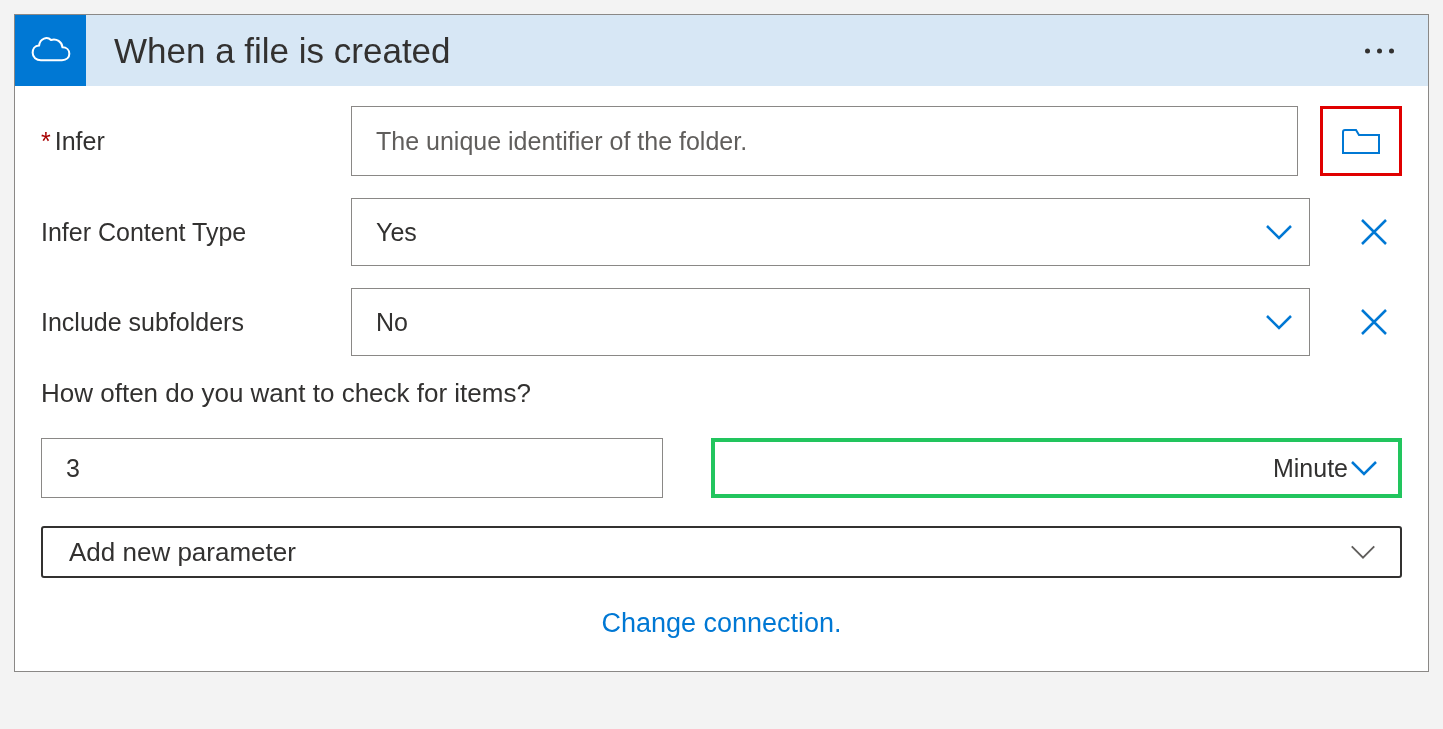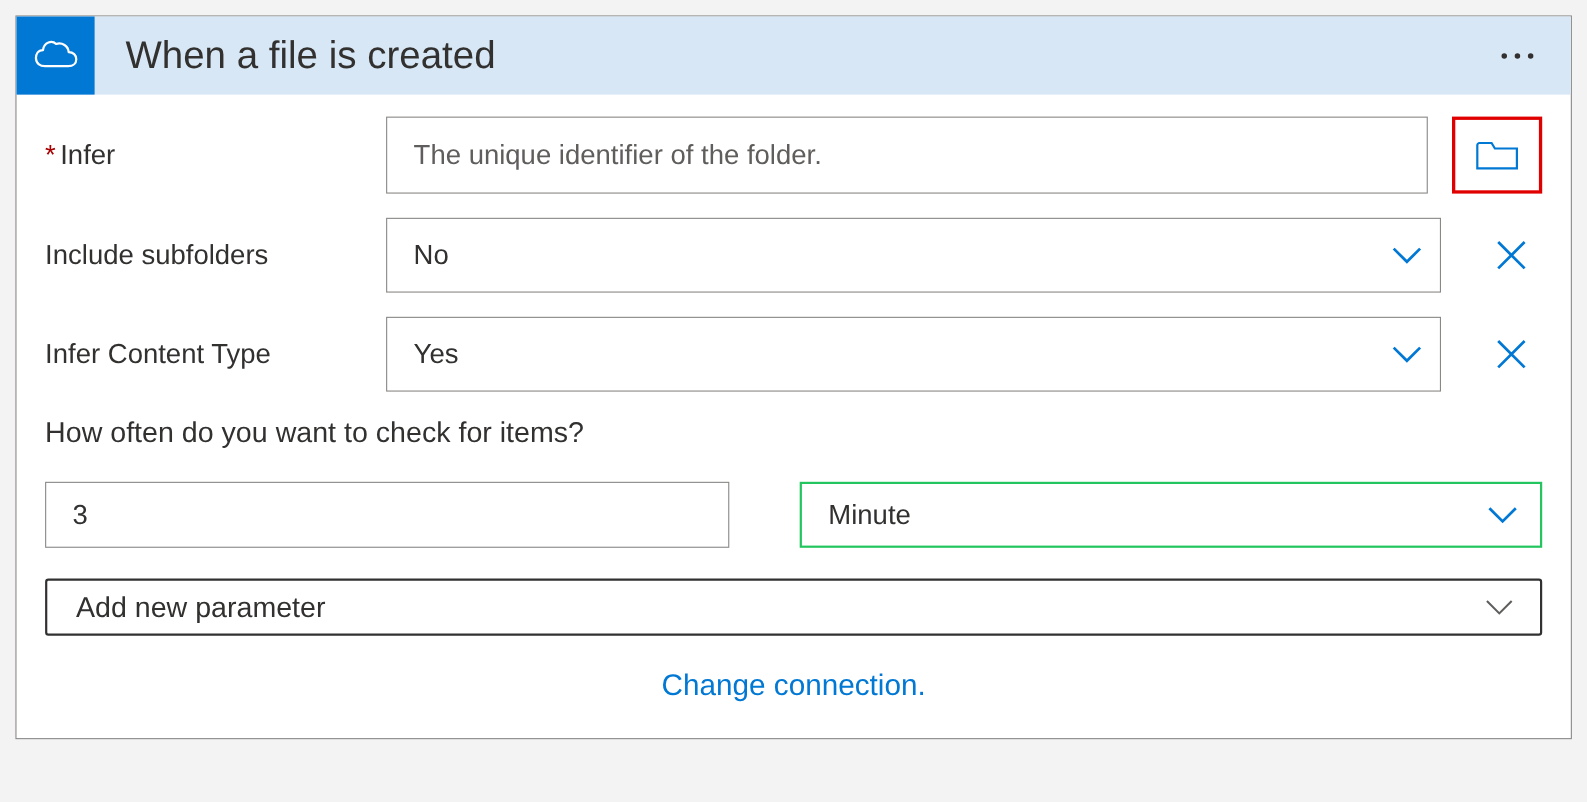--- a/index.html
+++ b/index.html
@@ -151,28 +151,27 @@
       height: 60px;
       border: 1px solid #8a8886;
       padding: 0 24px;
       font-size: 25px;
       font-family: inherit;
       color: #323130;
     }
     .unit-select {
       flex: 1;
       height: 60px;
-      border: 2px solid #22c55e;
-      display: flex;
-      align-items: center;
-      justify-content: space-between;
+      border: 4px solid #22c55e;
+      display: flex;
+      align-items: center;
+      justify-content: flex-end;
       padding: 0 18px 0 24px;
       cursor: pointer;
       background: #fff;
-      margin-left: 16px;
     }
     .add-param {
       width: 100%;
       height: 52px;
       border: 2px solid #323130;
       border-radius: 3px;
       display: flex;
       align-items: center;
       justify-content: space-between;
       padding: 0 22px 0 26px;
@@ -216,20 +215,37 @@
     <div class="form-row">
       <div class="label-col">
         <span class="required-star">*</span>
         <span>Infer</span>
       </div>
       <div class="input-wrap">
         <input type="text" class="text-input" placeholder="The unique identifier of the folder." style="">
         <div class="folder-btn">
           <svg width="40" height="32" viewBox="0 0 40 32" fill="none" stroke="#0078d4" stroke-width="2">
             <path d="M2 7 L2 28 L38 28 L38 10 L18 10 L15 5 L4 5 C3 5 2 6 2 7 Z"></path>
+          </svg>
+        </div>
+      </div>
+    </div>
+
+    <div class="form-row">
+      <div class="label-col">Infer Content Type</div>
+      <div class="input-wrap">
+        <div class="select-box">
+          <span class="select-value">Yes</span>
+          <svg class="chevron-blue" viewBox="0 0 32 32" fill="none" stroke="#0078d4" stroke-width="2.5">
+            <path d="M4 10 L16 22 L28 10"></path>
+          </svg>
+        </div>
+        <div class="remove-btn">
+          <svg width="30" height="30" viewBox="0 0 30 30" fill="none" stroke="#0078d4" stroke-width="2.5">
+            <path d="M3 3 L27 27 M27 3 L3 27"></path>
           </svg>
         </div>
       </div>
     </div>
 
     <div class="form-row">
       <div class="label-col">Include subfolders</div>
       <div class="input-wrap">
         <div class="select-box">
           <span class="select-value">No</span>
@@ -238,37 +254,20 @@
           </svg>
         </div>
         <div class="remove-btn">
           <svg width="30" height="30" viewBox="0 0 30 30" fill="none" stroke="#0078d4" stroke-width="2.5">
             <path d="M3 3 L27 27 M27 3 L3 27"></path>
           </svg>
         </div>
       </div>
     </div>
 
-    <div class="form-row">
-      <div class="label-col">Infer Content Type</div>
-      <div class="input-wrap">
-        <div class="select-box">
-          <span class="select-value">Yes</span>
-          <svg class="chevron-blue" viewBox="0 0 32 32" fill="none" stroke="#0078d4" stroke-width="2.5">
-            <path d="M4 10 L16 22 L28 10"></path>
-          </svg>
-        </div>
-        <div class="remove-btn">
-          <svg width="30" height="30" viewBox="0 0 30 30" fill="none" stroke="#0078d4" stroke-width="2.5">
-            <path d="M3 3 L27 27 M27 3 L3 27"></path>
-          </svg>
-        </div>
-      </div>
-    </div>
-
     <div class="question-label">How often do you want to check for items?</div>
 
     <div class="interval-row">
       <input type="text" class="interval-input" value="3" style="">
       <div class="unit-select">
         <span class="select-value">Minute</span>
         <svg class="chevron-blue" viewBox="0 0 32 32" fill="none" stroke="#0078d4" stroke-width="2.5">
           <path d="M4 10 L16 22 L28 10"></path>
         </svg>
       </div>

